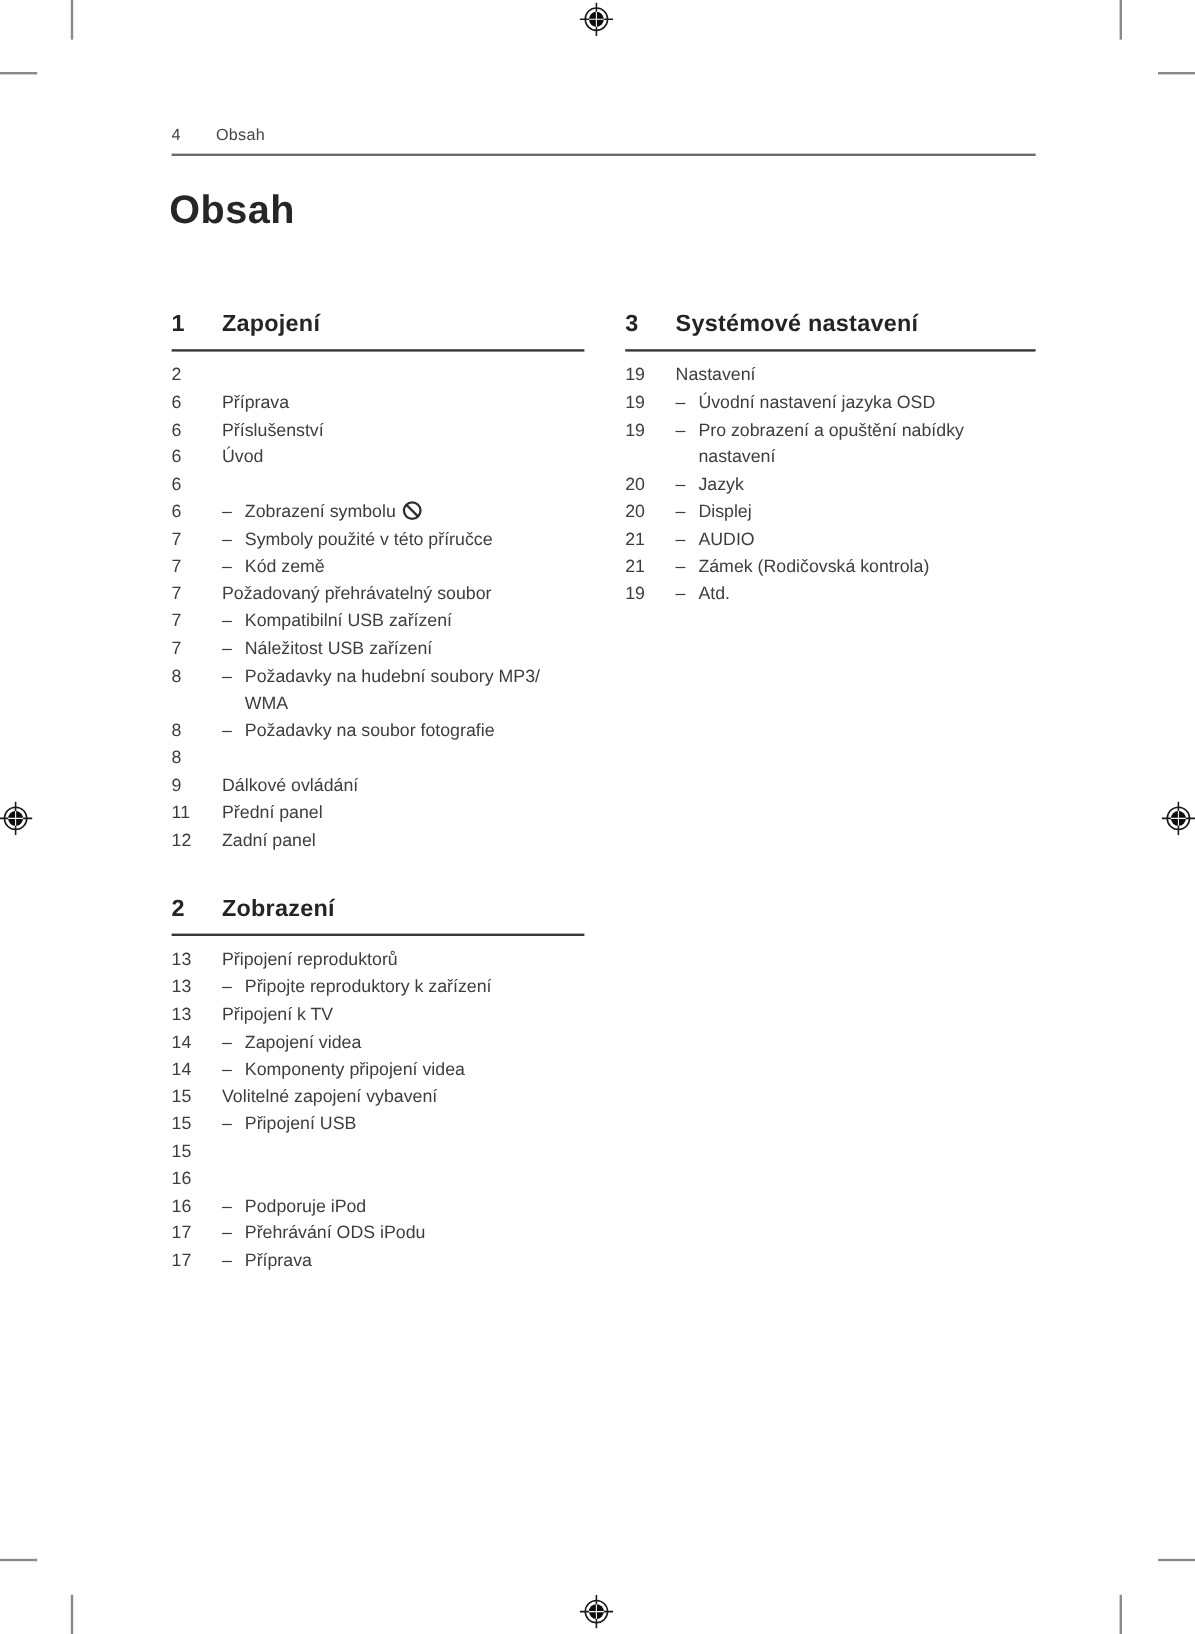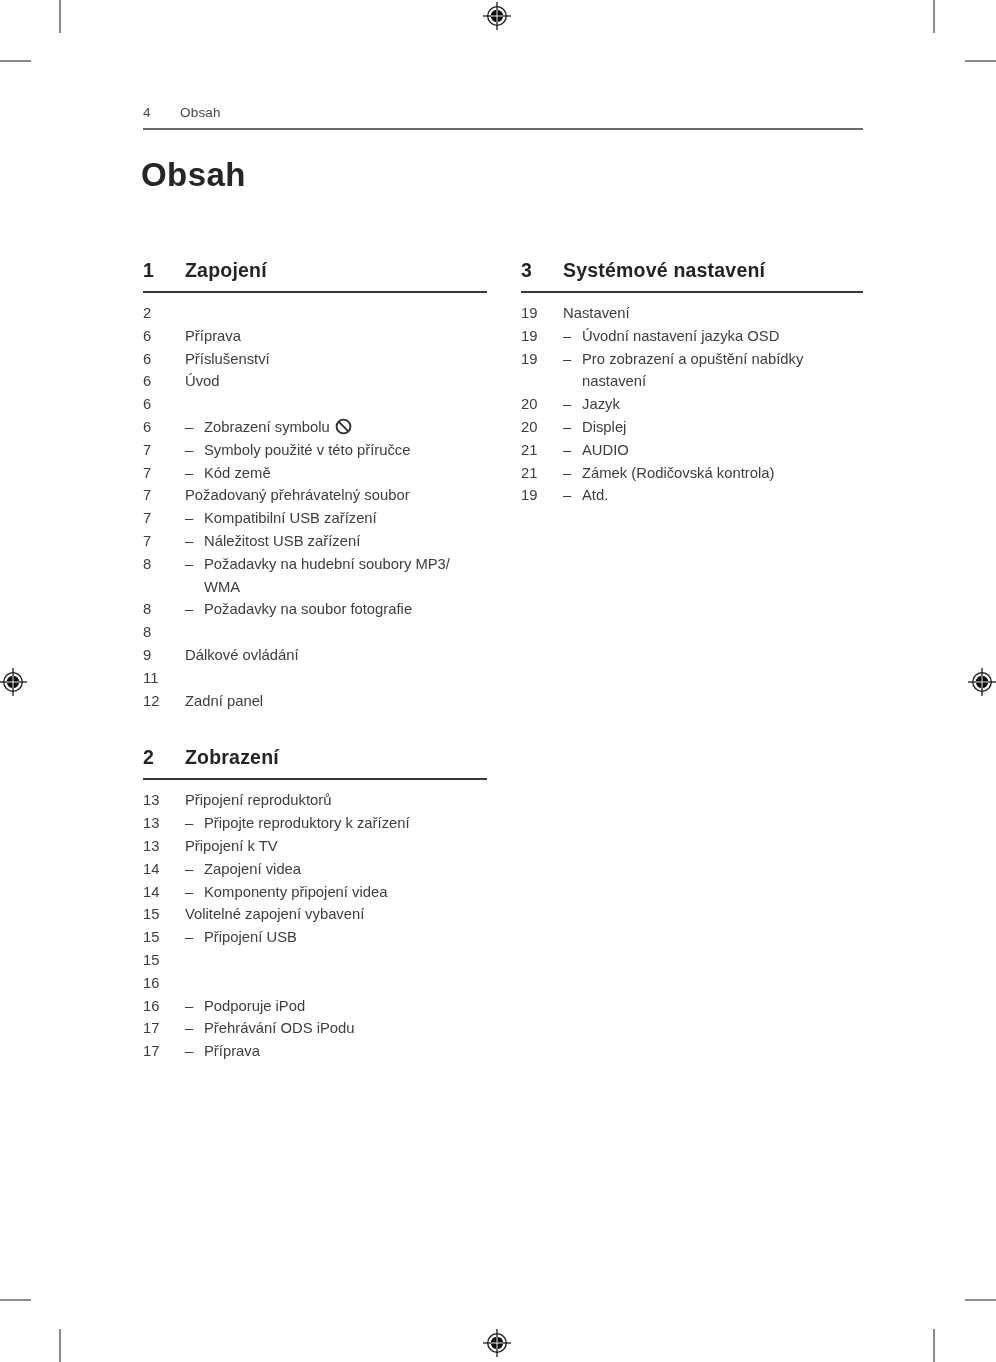--- a/index.html
+++ b/index.html
@@ -172,20 +172,21 @@
           </div>
           <div class="toc-item">
             <span class="pg">8</span>
           </div>
           <div class="toc-item">
             <span class="pg">9</span>
             <span class="txt">Dálkové ovládání</span>
           </div>
           <div class="toc-item">
             <span class="pg">11</span>
+            <span class="txt">Přední panel</span>
           </div>
           <div class="toc-item">
             <span class="pg">12</span>
             <span class="txt">Zadní panel</span>
           </div>
         </div>
       </section>
       <section class="toc-section">
         <div class="sec-head">
           <span class="sec-num">2</span>

